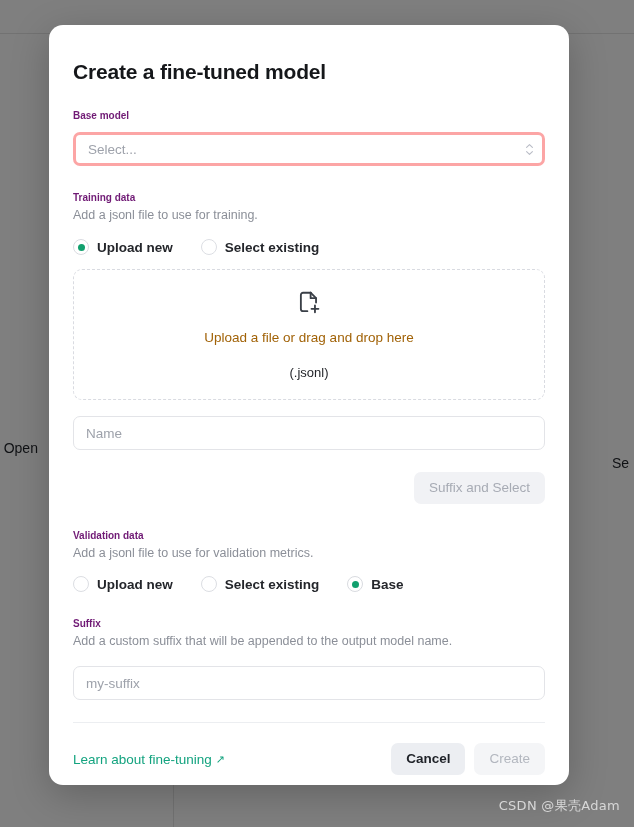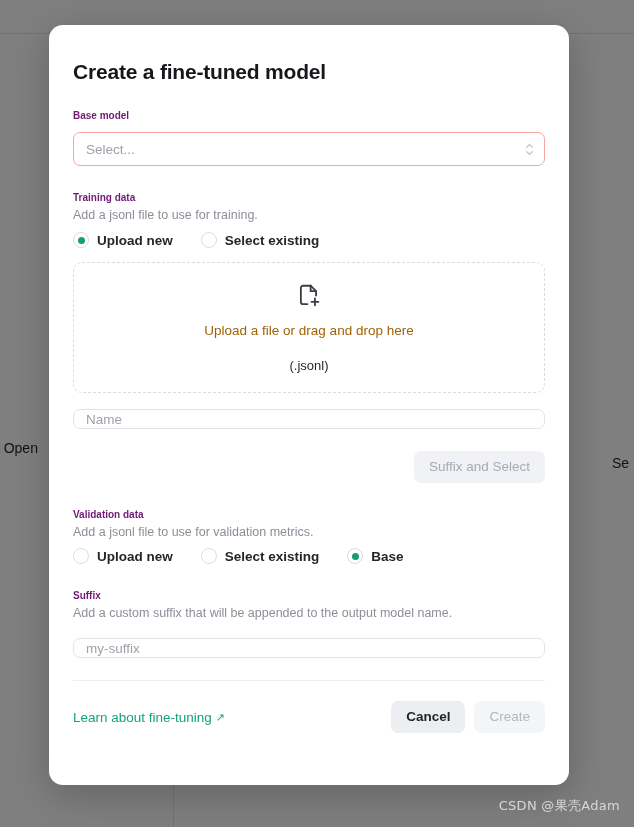--- a/index.html
+++ b/index.html
@@ -93,21 +93,21 @@
 
   
   .select-wrap {
     position: relative;
     margin-top: 10px;
   }
   .select-box {
     box-sizing: border-box;
     width: 100%;
     height: 34px;
-    border: 1px solid #fca5a5;
+    border: 3px solid #fca5a5;
     border-radius: 7px;
     background: #fff;
     display: flex;
     align-items: center;
     padding: 0 12px;
     font-size: 13.5px;
     color: #9ea2ab;
   }
   .select-chevrons {
     position: absolute;
@@ -124,21 +124,21 @@
   }
   .chev {
     width: 7px; height: 4px;
   }
   .chev svg { display:block; }
 
   
   .radio-row {
     display: flex;
     align-items: flex-end;
-    margin-top: 8px;
+    margin-top: 15px;
     gap: 0px;
   }
   .radio-item {
     display: flex;
     align-items: center;
     gap: 8px;
     margin-right: 28px;
   }
   .radio {
     width: 16px; height: 16px;
@@ -196,21 +196,21 @@
   }
 
   
   .text-input {
     box-sizing: border-box;
     width: 100%;
     height: 20px;
     margin-top: 16px;
     border: 1px solid #e3e4e8;
     border-radius: 7px;
-    padding: 9px 12px;
+    padding: 16px 12px;
     font-size: 13.5px;
     font-family: "Liberation Sans", sans-serif;
     color: #24262b;
     background: #fff;
     outline: none;
   }
   .text-input::placeholder { color: #9ea2ab; }
 
   .btn-right-row {
     display: flex;

